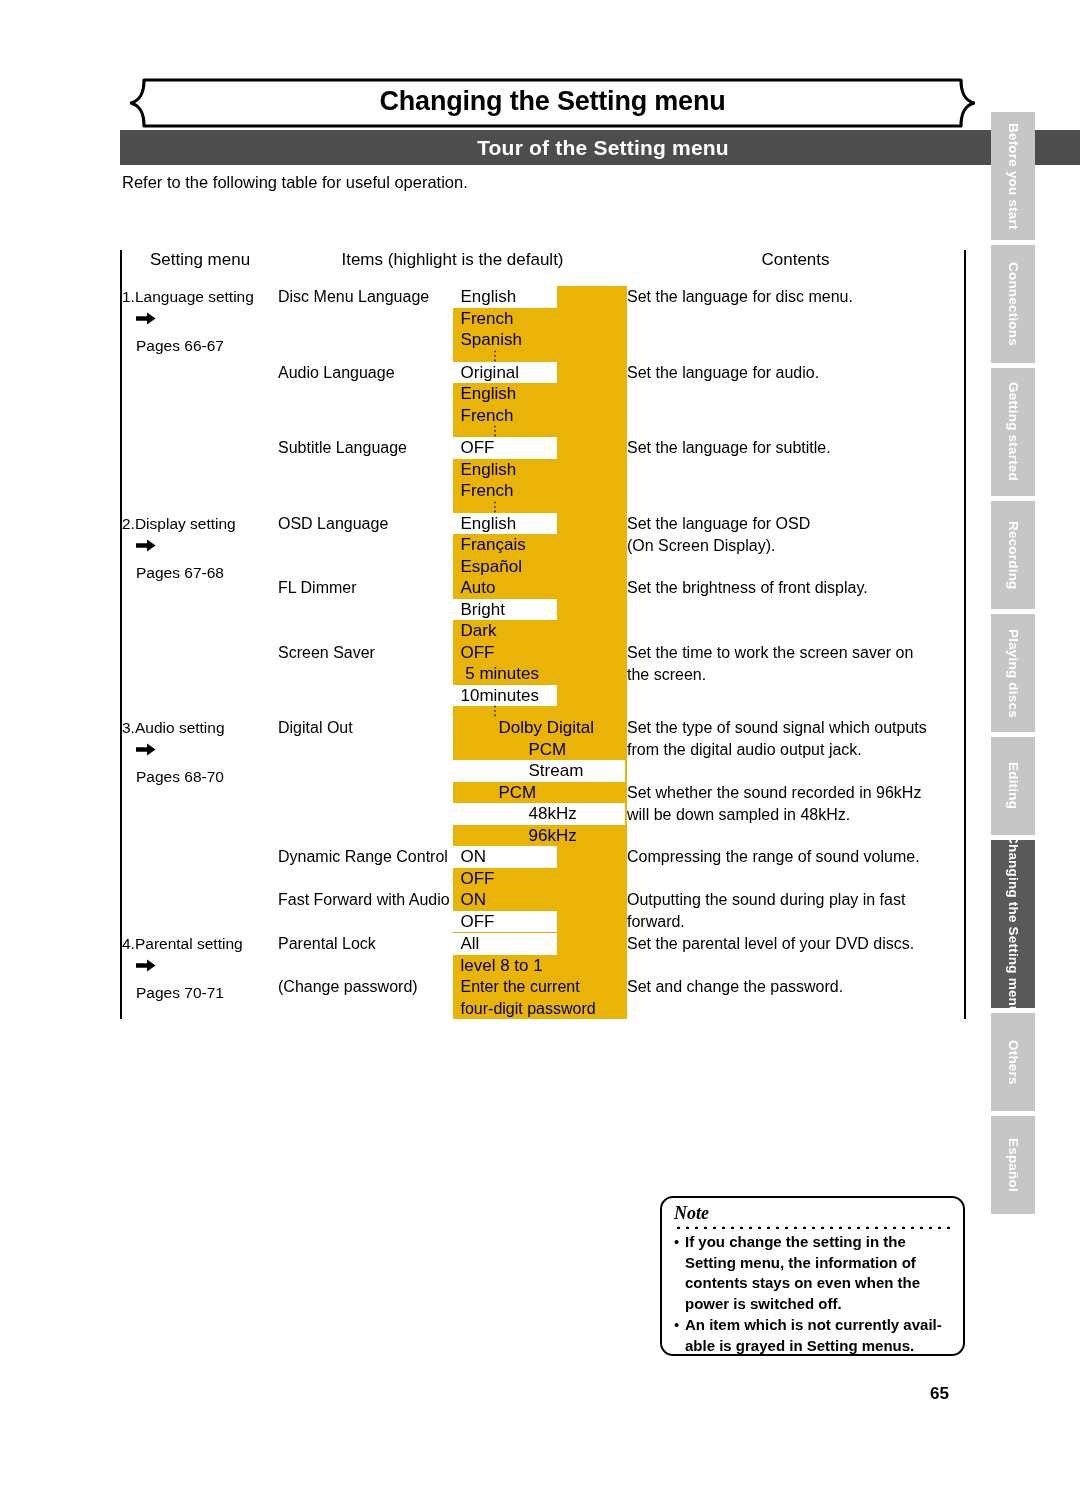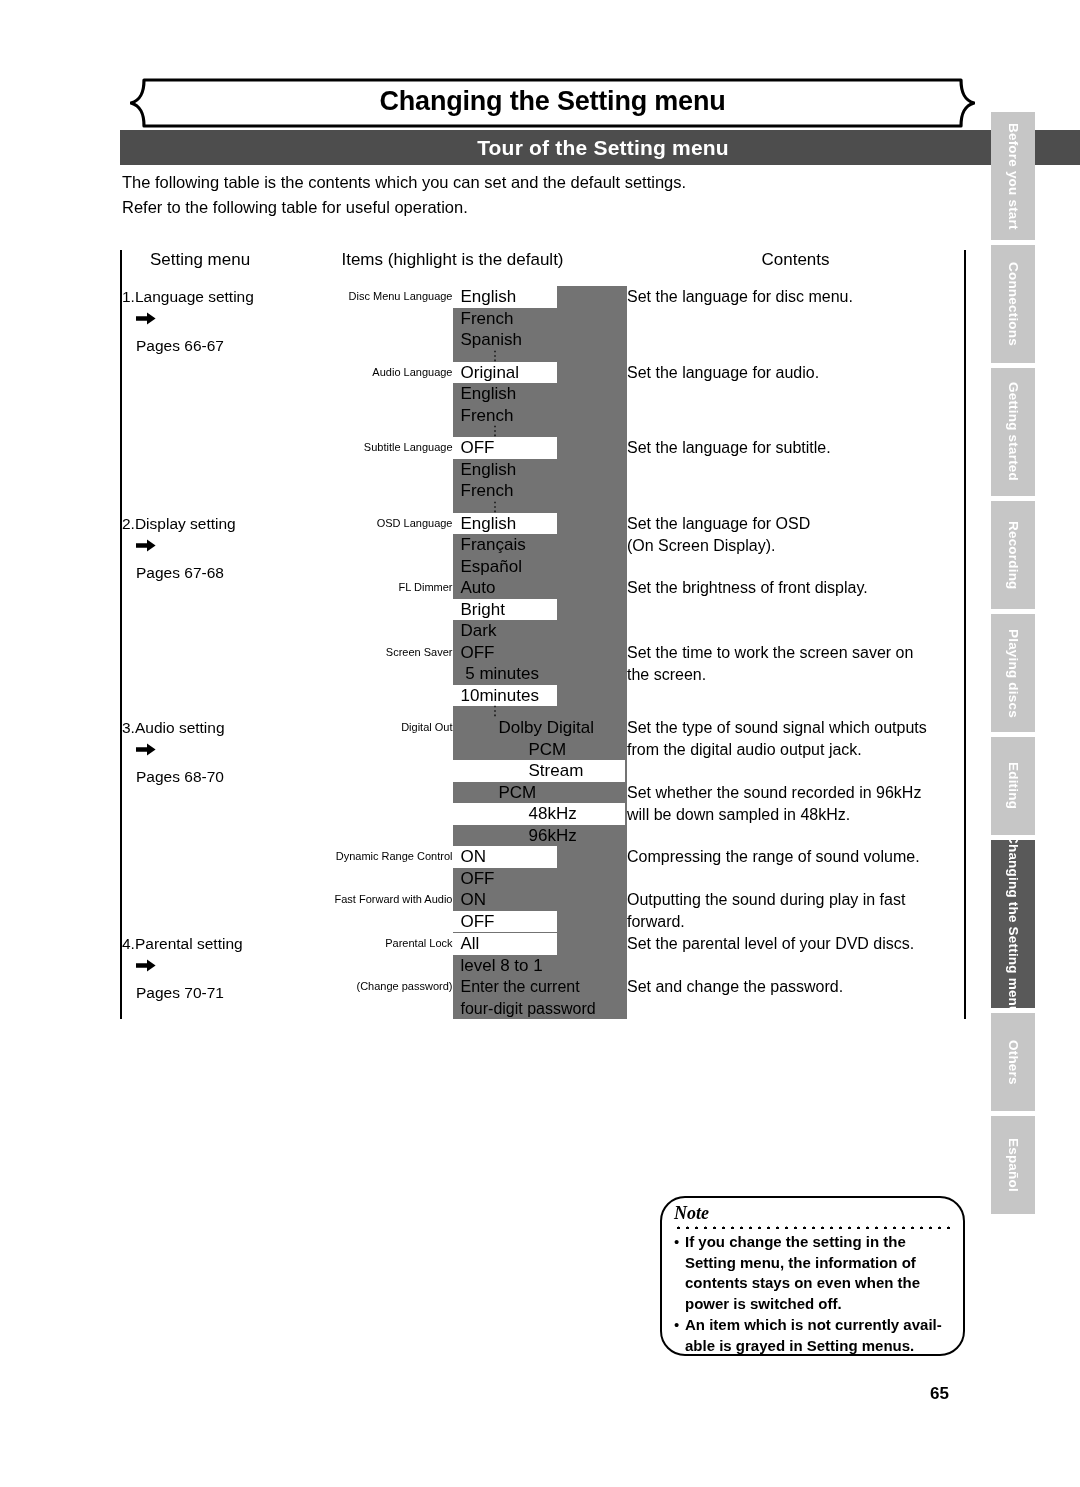--- a/index.html
+++ b/index.html
@@ -99,27 +99,26 @@
   }
   .arrow-icon { display: inline-block; width: 20px; height: 13px; flex: none; }
 
   .grp-sep { border-top: 1.5px solid #000; }
   .row-sep-dashed > td { border-top: 1.5px dashed #000; }
 
   
   .iname {
     border-right: 1.5px solid #000;
     padding: 5px 0 4px 7px;
-    font-size: 11px;
+    font-size: 16px;
     line-height: 21px;
-    text-align: right;
   }
   
   .ivals {
-    background: #737373;
+    background: #eab308;
     border-right: 1.5px solid #000;
     padding: 4px 0 6px 0;
     font-size: 17px;
     line-height: 19.5px;
   }
   .ivals .opt {
     display: block;
     position: relative;
     padding: 1px 0 1px 8px;
     white-space: pre;
@@ -175,21 +174,21 @@
     writing-mode: vertical-rl;
     letter-spacing: 0.2px;
   }
 
   
   #note-box {
     position: absolute;
     left: 660px; top: 1196px;
     width: 305px; height: 160px;
     border: 2.5px solid #000;
-    border-radius: 25px;
+    border-radius: 13px;
     background: #fff;
     padding: 5px 10px 0 12px;
   }
   #note-title {
     font-size: 18px;
     font-weight: bold;
     font-style: italic;
     font-family: "Liberation Serif", serif;
     line-height: 20px;
   }
@@ -226,21 +225,20 @@
     <path d="M 14 2 L 831 2 C 831 14 834 22 844 25 C 834 28 831 36 831 48 L 14 48 C 14 36 11 28 1 25 C 11 22 14 14 14 2 Z" fill="#ffffff" stroke="#000000" stroke-width="3.2" stroke-linejoin="round"></path>
   </svg>
   <div id="banner-title">Changing the Setting menu</div>
 </div>
 
 <div id="subtitle-bar">
   <span id="subtitle-text">Tour of the Setting menu</span>
 </div>
 
 <div id="intro">
-  <div>The following table is the contents which you can set and the default settings.</div>
   <div>Refer to the following table for useful operation.</div>
 </div>
 
 <table id="settings-table">
   <tbody id="table-body">
       <tr class="hdr">
         <td class="col-menu">Setting menu</td>
         <td class="vl vr" colspan="2">Items (highlight is the default)</td>
         <td class="col-contents">Contents</td>
       </tr>

